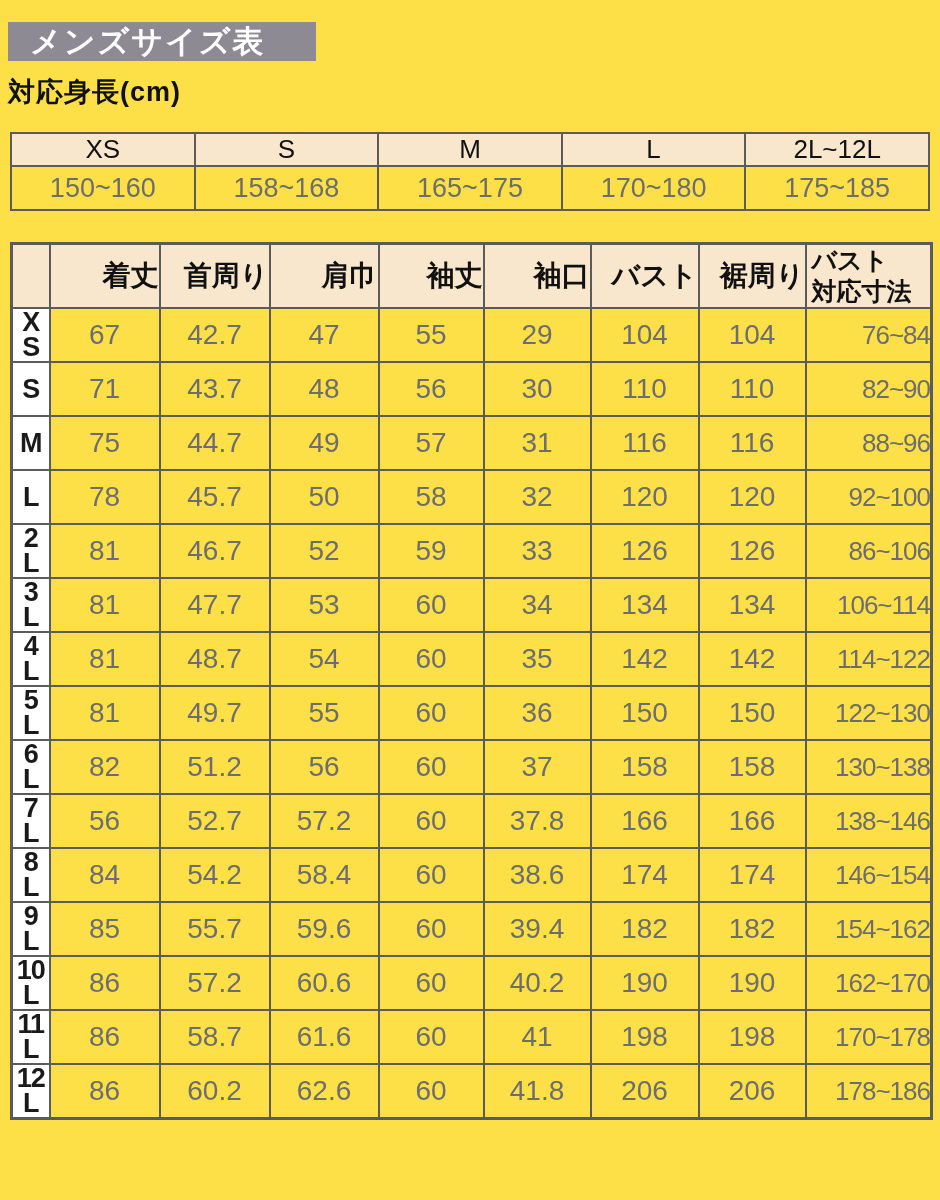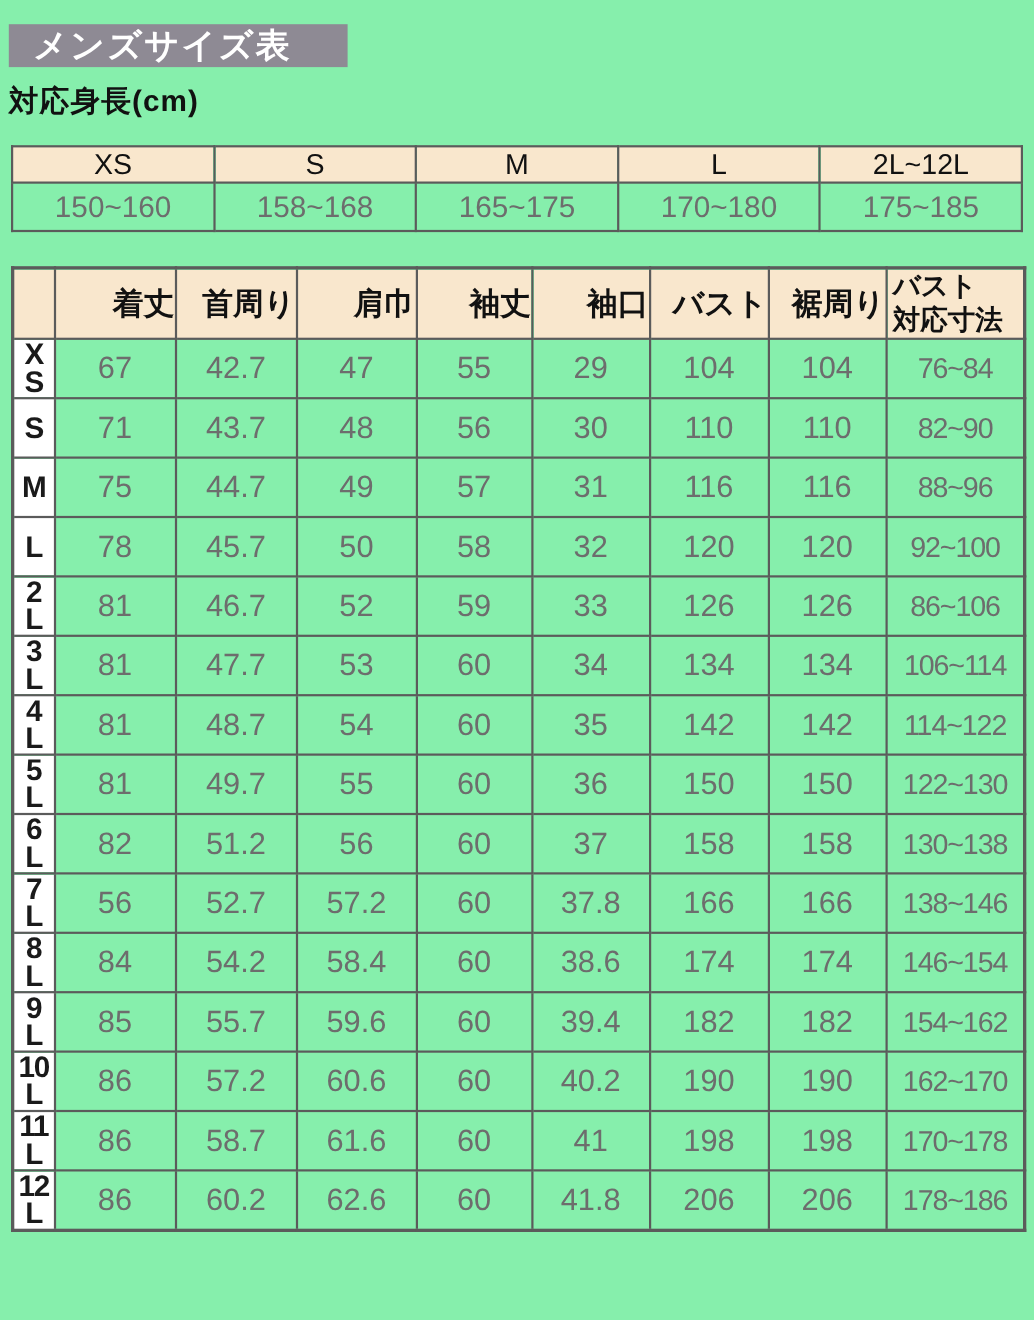--- a/index.html
+++ b/index.html
@@ -4,21 +4,21 @@
 <style>
   html, body {
     margin: 0;
     padding: 0;
     background: #ffffff;
     font-family: "Liberation Sans", sans-serif;
   }
   .page {
     width: 940px;
     height: 1200px;
-    background: #86efac;
+    background: #fde047;
     overflow: hidden;
     box-sizing: border-box;
   }
   .title-bar {
     margin: 22px 0 0 8px;
     width: 308px;
     height: 39px;
     background: #8e8a94;
     color: #ffffff;
     font-size: 31px;
@@ -80,20 +80,21 @@
     line-height: 31px;
   }
   .size-table tbody td {
     height: 52px;
     font-size: 28px;
     color: #6d6d6d;
   }
   .size-table tbody td.bust-range {
     font-size: 26px;
     letter-spacing: -1px;
+    text-align: right;
   }
   .size-table tbody th.row-label {
     background: #ffffff;
     font-size: 27px;
     font-weight: bold;
     color: #1a1a1a;
     white-space: pre-line;
     line-height: 25px;
     letter-spacing: -1px;
   }

